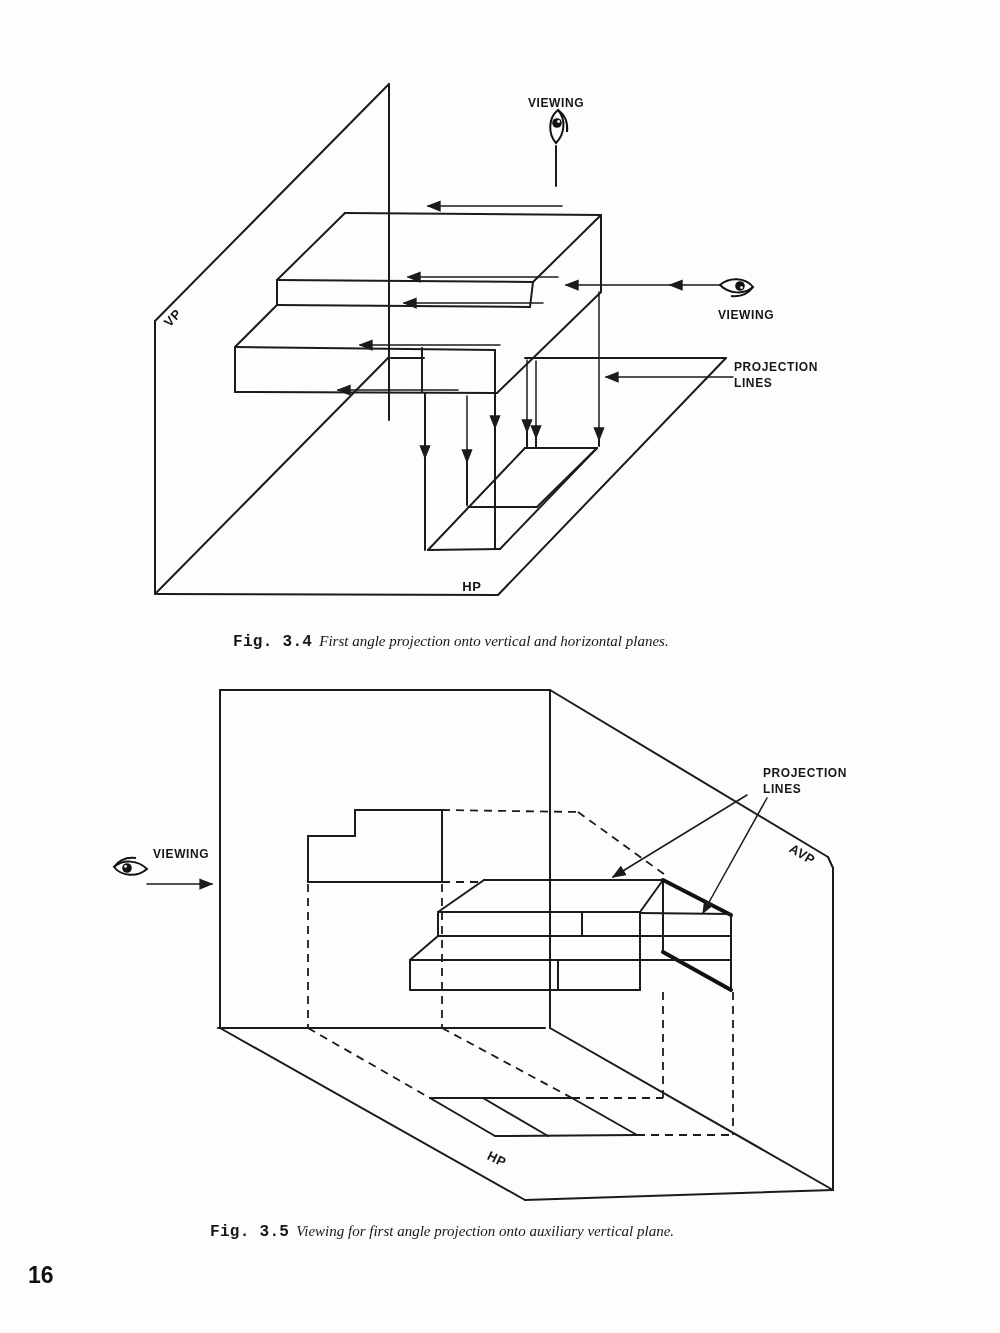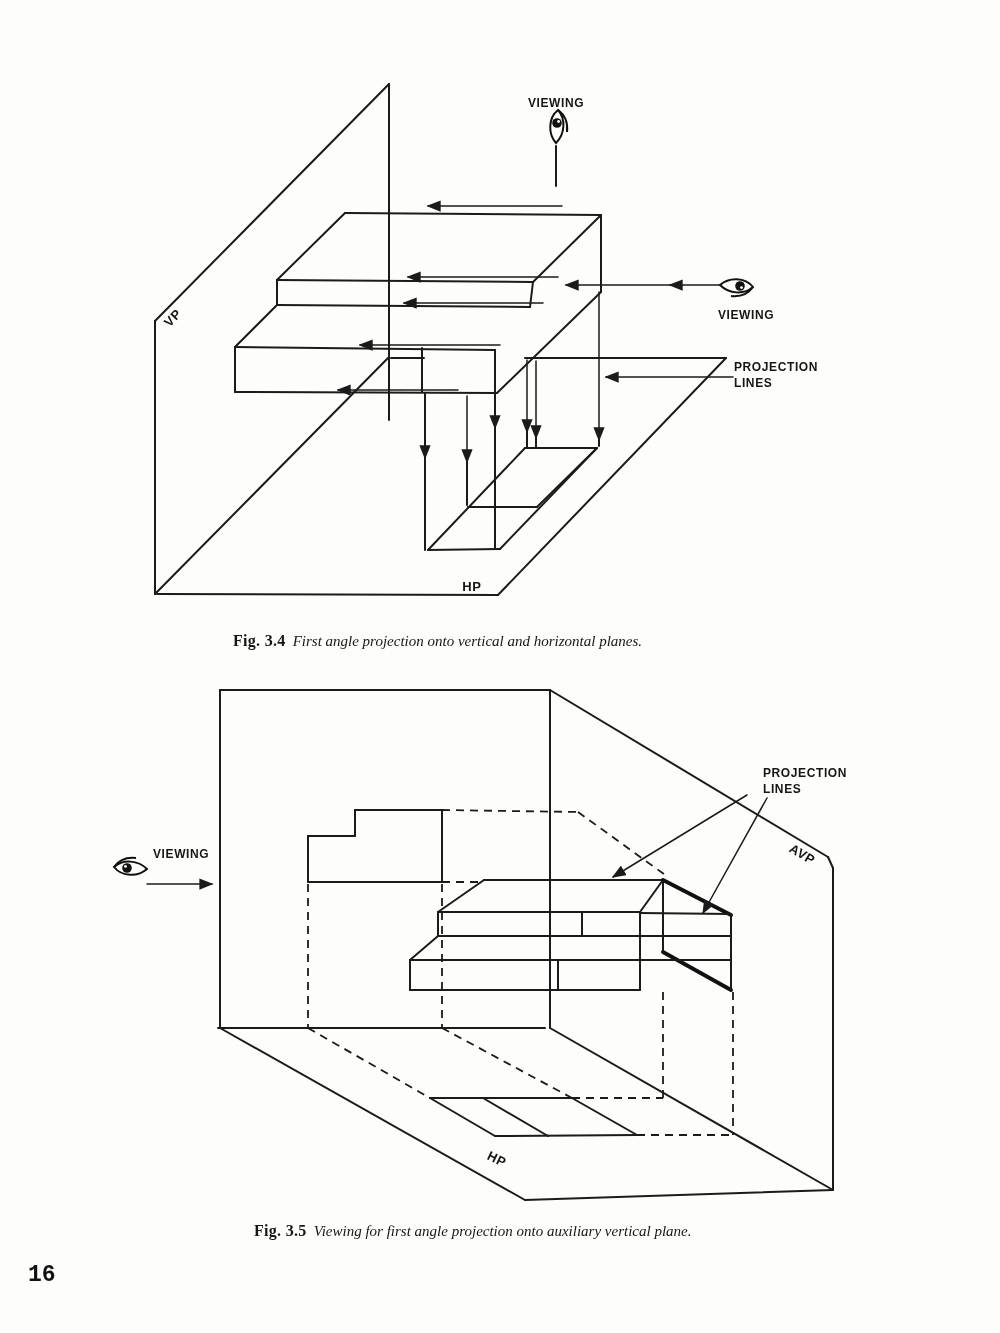--- a/index.html
+++ b/index.html
@@ -3,25 +3,25 @@
 <meta charset="utf-8">
 <style>
   html,body{margin:0;padding:0;}
   body{
     width:1000px;height:1333px;position:relative;overflow:hidden;
     background:#fdfdfb;
     font-family:"Liberation Sans",sans-serif;
   }
   #canvas{position:absolute;left:0;top:0;width:1000px;height:1333px;}
   .caption{position:absolute;white-space:nowrap;color:#161616;}
-  .cap-label{font-family:Liberation Serif, serif;font-weight:bold;font-size:16px;letter-spacing:.3px;}
+  .cap-label{font-family:Liberation Mono, monospace;font-weight:bold;font-size:16px;letter-spacing:.3px;}
   .cap-text{font-family:"Liberation Serif",serif;font-style:italic;font-size:15px;margin-left:7px;}
   #page-number{
     position:absolute;left:28px;top:1262px;
-    font-family:Liberation Mono, monospace;font-weight:bold;font-size:23px;color:#111;
+    font-family:Liberation Sans, sans-serif;font-weight:bold;font-size:23px;color:#111;
   }
   svg text{fill:#161616;font-family:"Liberation Sans",sans-serif;font-weight:bold;letter-spacing:.6px;}
   .ln-s{stroke:#1b1b1b;stroke-width:2;fill:none;stroke-linecap:round;}
   .ln-h{stroke:#111;stroke-width:4;fill:none;stroke-linecap:round;}
   .ln-d{stroke:#1b1b1b;stroke-width:1.8;fill:none;stroke-dasharray:8 6;stroke-linecap:butt;}
   .ln-a{stroke:#1b1b1b;stroke-width:1.5;fill:none;stroke-linecap:round;}
   .eye-outline{fill:#fdfdfb;stroke:#111;stroke-width:2;}
   .eye-pupil{fill:#111;}
   .eye-glint{fill:#fdfdfb;}
 </style>
@@ -172,17 +172,17 @@
         <circle cx="-4" cy="-1" r="4.8" class="eye-pupil"></circle>
         <circle cx="-5.5" cy="-2.6" r="1.4" class="eye-glint"></circle>
       </g>
     </g>
 </svg>
 
 <div class="caption" id="cap34" style="left: 233px; top: 632px;">
   <span class="cap-label">Fig. 3.4</span><span class="cap-text">First angle projection onto vertical and horizontal planes.</span>
 </div>
 
-<div class="caption" id="cap35" style="left: 210px; top: 1222px; margin-left: 44px;">
+<div class="caption" id="cap35" style="left: 210px; top: 1222px;">
   <span class="cap-label">Fig. 3.5</span><span class="cap-text">Viewing for first angle projection onto auxiliary vertical plane.</span>
 </div>
 
 <div id="page-number">16</div>
 
 </body></html>

